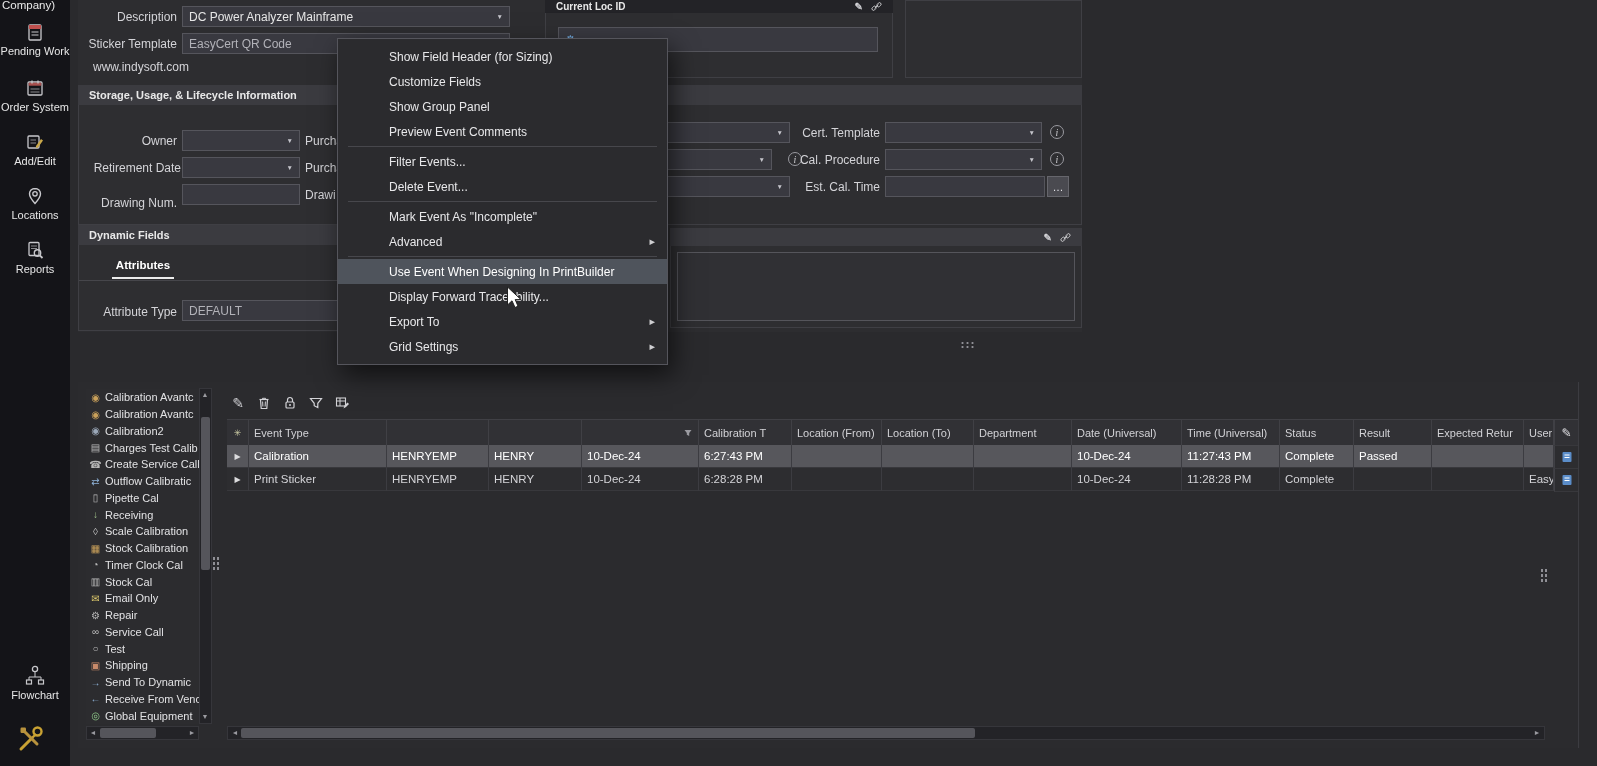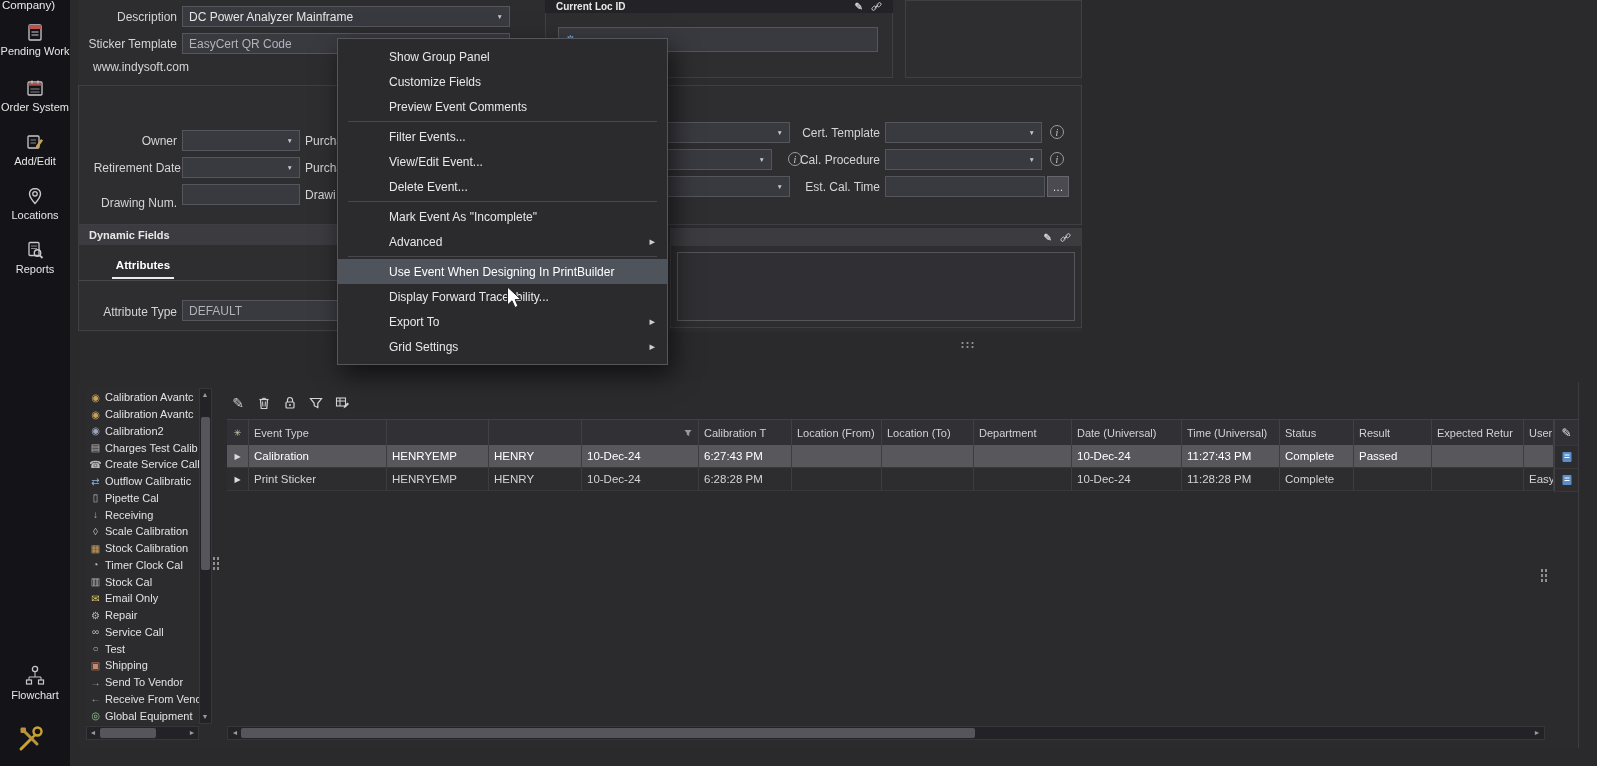--- a/index.html
+++ b/index.html
@@ -175,20 +175,21 @@
         <rect x="0.8" y="6.2" width="5" height="3.4" rx="1.7" fill="none" stroke="#cfcfd2" transform="rotate(-45 3.3 7.9)"></rect>
         <rect x="6.2" y="2.4" width="5" height="3.4" rx="1.7" fill="none" stroke="#cfcfd2" transform="rotate(-45 8.7 4.1)"></rect>
       </svg>
   </div>
   <div class="fld" style="left:558px;top:27px;width:320px;height:25px">
     <span style="font-size: 12px; color: rgb(111, 168, 220);">⚙</span>
   </div>
   <div class="panel" style="left:905px;top:0;width:177px;height:78px"></div>
 
   <div class="panel" style="left:78px;top:85px;width:1004px;height:140px"></div>
+  <div class="sec-hd" style="left:78px;top:85px;width:1004px;height:20px">Storage, Usage, &amp; Lifecycle Information</div>
 
   <div class="lbl" style="left:40px;top:134px;width:137px">Owner</div>
   <div class="fld" style="left:182px;top:130px;width:118px;height:21px">
       <span class="chev">▼</span>
     </div>
   <div class="lbl left" style="left:305px;top:134px;width:32px;overflow:hidden">Purcha</div>
 
   <div class="lbl" style="left:44px;top:161px;width:137px">Retirement Date</div>
   <div class="fld" style="left:182px;top:157px;width:118px;height:21px">
       <span class="chev">▼</span>
@@ -317,21 +318,21 @@
     <div class="li">
         <span class="li-ic" style="color: rgb(184, 184, 184);">○</span>
         <span>Test</span>
       </div>
     <div class="li">
         <span class="li-ic" style="color: rgb(201, 138, 106);">▣</span>
         <span>Shipping</span>
       </div>
     <div class="li">
         <span class="li-ic" style="color: rgb(143, 179, 217);">→</span>
-        <span>Send To Vendor</span>
+        <span>Send To Dynamic</span>
       </div>
     <div class="li">
         <span class="li-ic" style="color: rgb(143, 179, 217);">←</span>
         <span>Receive From Venc</span>
       </div>
     <div class="li">
         <span class="li-ic" style="color: rgb(143, 201, 138);">◎</span>
         <span>Global Equipment</span>
       </div>
   </div>
@@ -491,34 +492,34 @@
   <div class="sarr" style="left:186px;top:727px">►</div>
   <div class="sthumb" style="left:100px;top:728px;width:56px;height:10px"></div>
 
   <div class="strack" style="left:227px;top:726px;width:1318px;height:14px"></div>
   <div class="sarr" style="left:229px;top:727px">◄</div>
   <div class="sarr" style="left:1531px;top:727px">►</div>
   <div class="sthumb" style="left:241px;top:728px;width:734px;height:10px"></div>
 
   <div class="menu">
     <div class="mi">
+        <span>Show Field Header (for Sizing)</span>
+      </div>
+    <div class="mi">
+        <span>Customize Fields</span>
+      </div>
+    <div class="mi">
         <span>Show Group Panel</span>
       </div>
     <div class="mi">
-        <span>Customize Fields</span>
-      </div>
-    <div class="mi">
         <span>Preview Event Comments</span>
       </div>
     <div class="msep"></div>
     <div class="mi">
         <span>Filter Events...</span>
-      </div>
-    <div class="mi">
-        <span>View/Edit Event...</span>
       </div>
     <div class="mi">
         <span>Delete Event...</span>
       </div>
     <div class="msep"></div>
     <div class="mi">
         <span>Mark Event As "Incomplete"</span>
       </div>
     <div class="mi">
         <span>Advanced</span>

